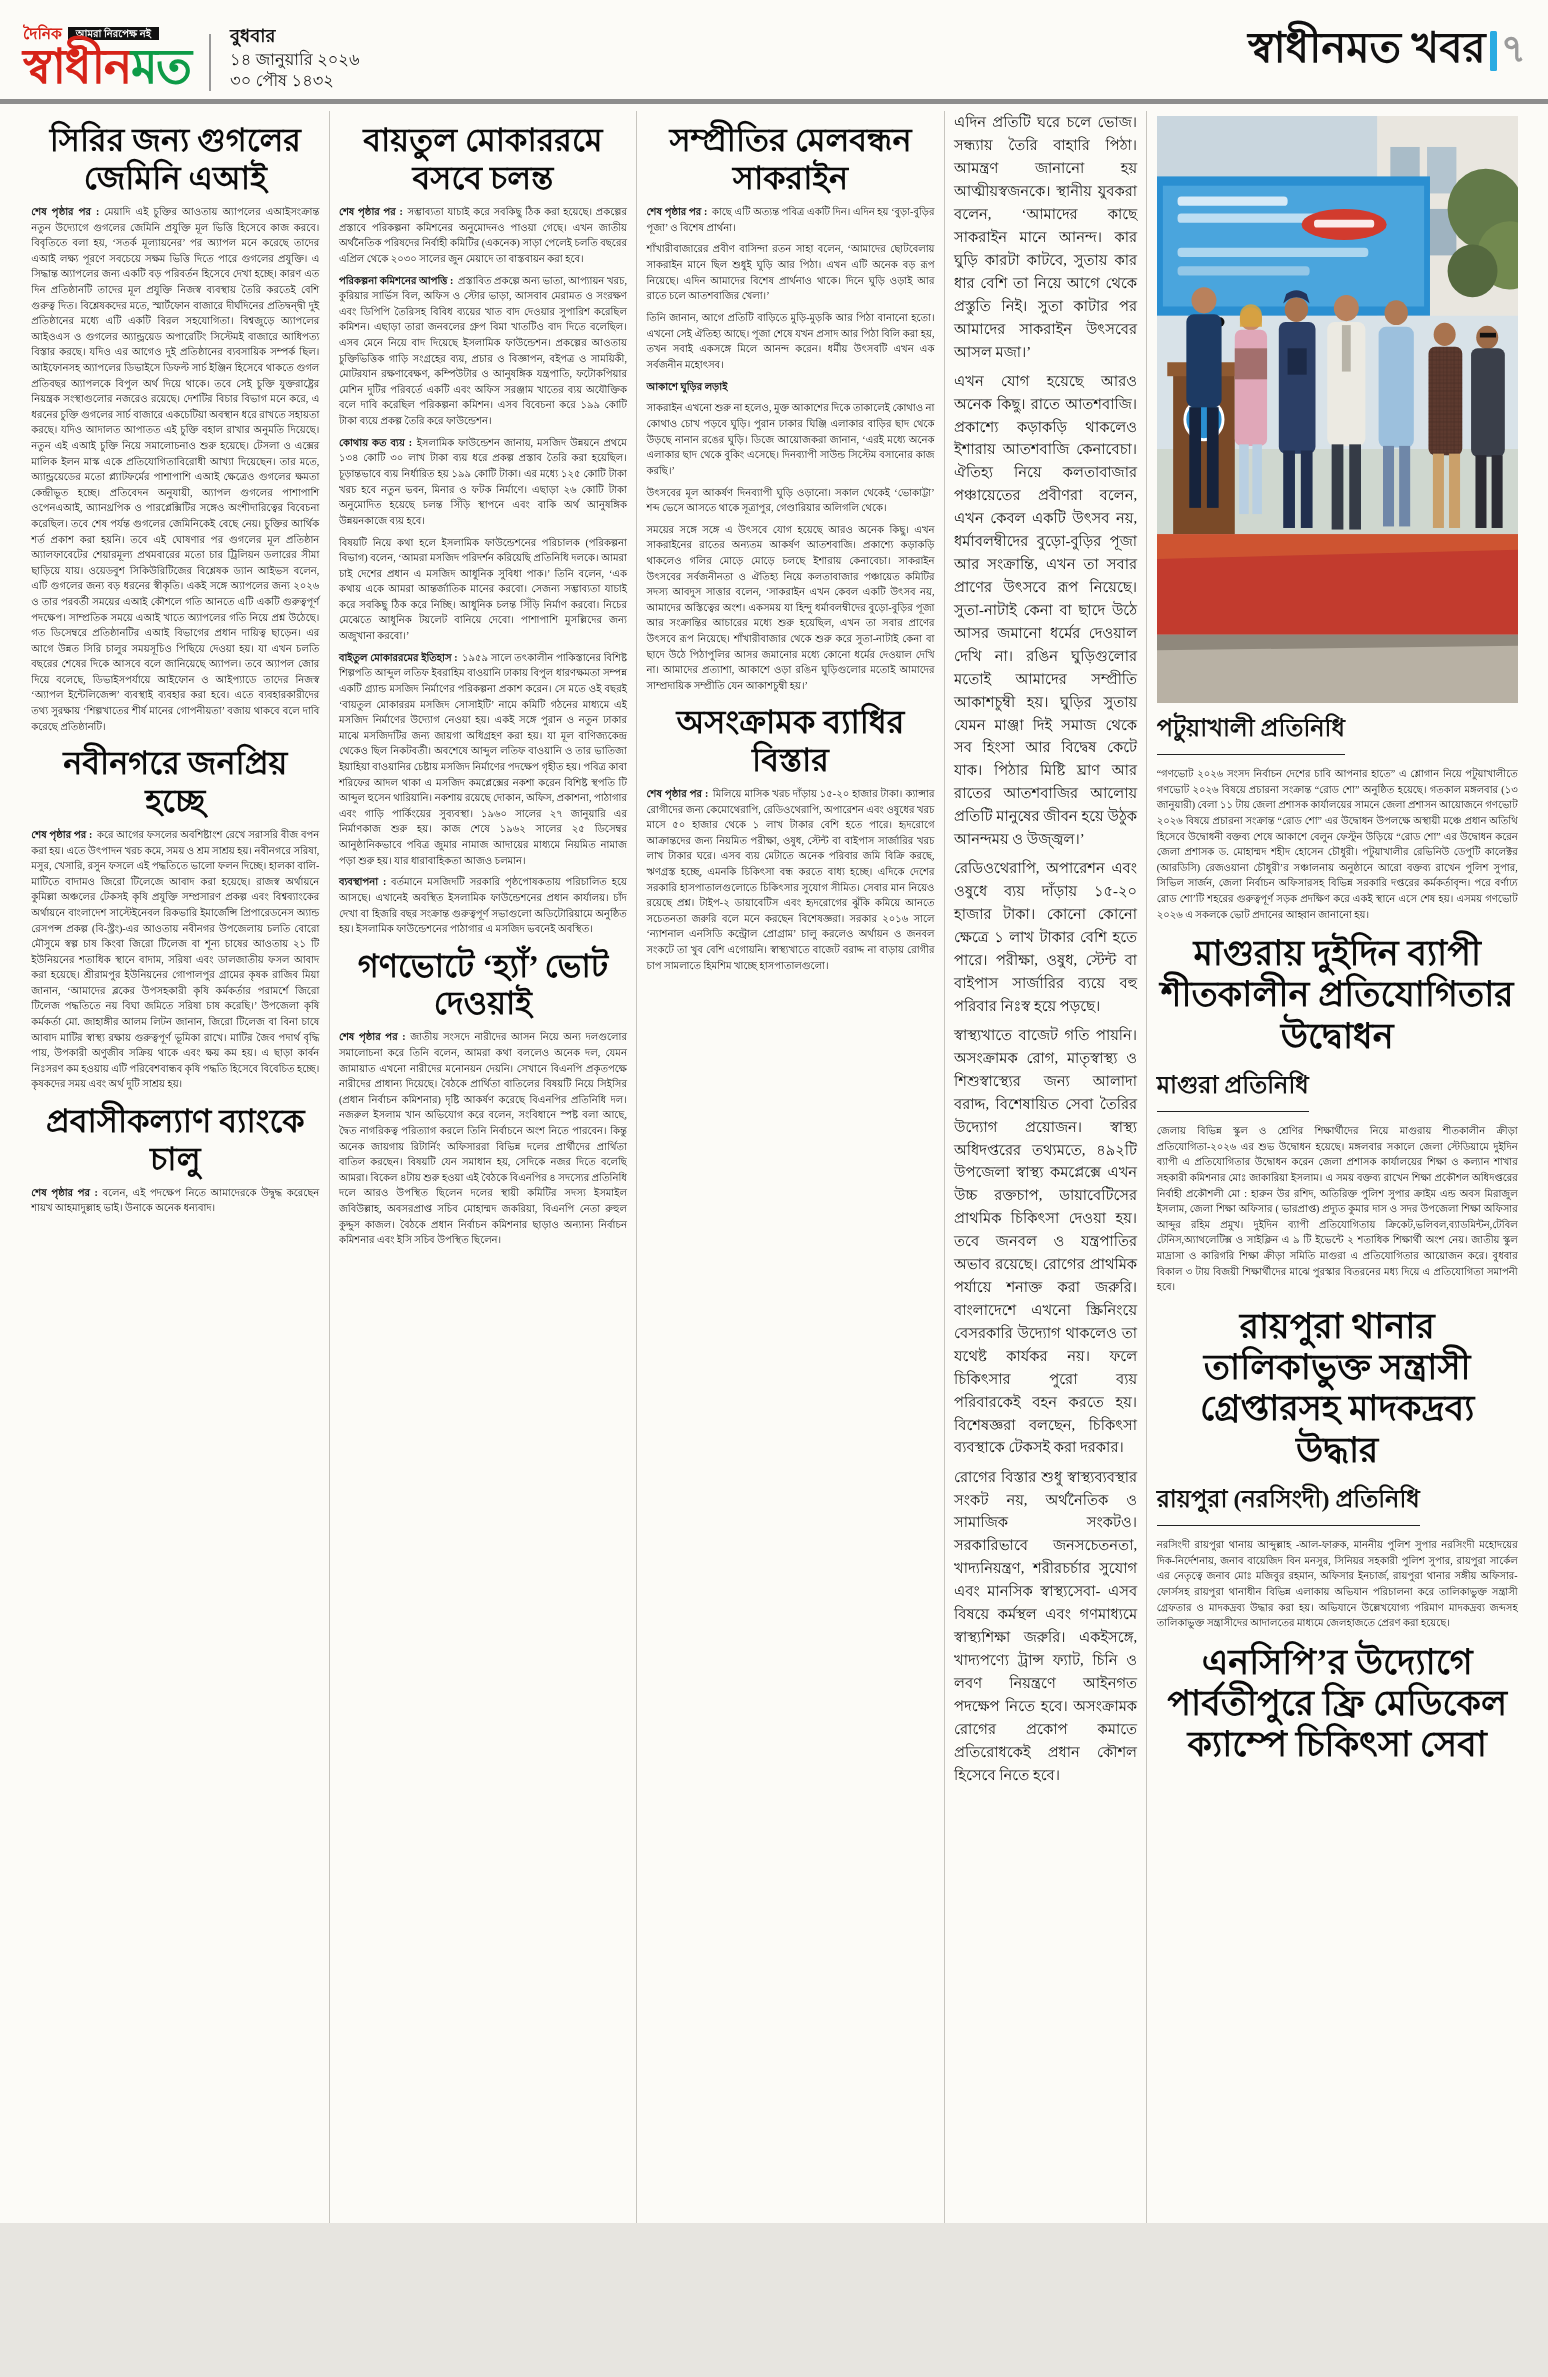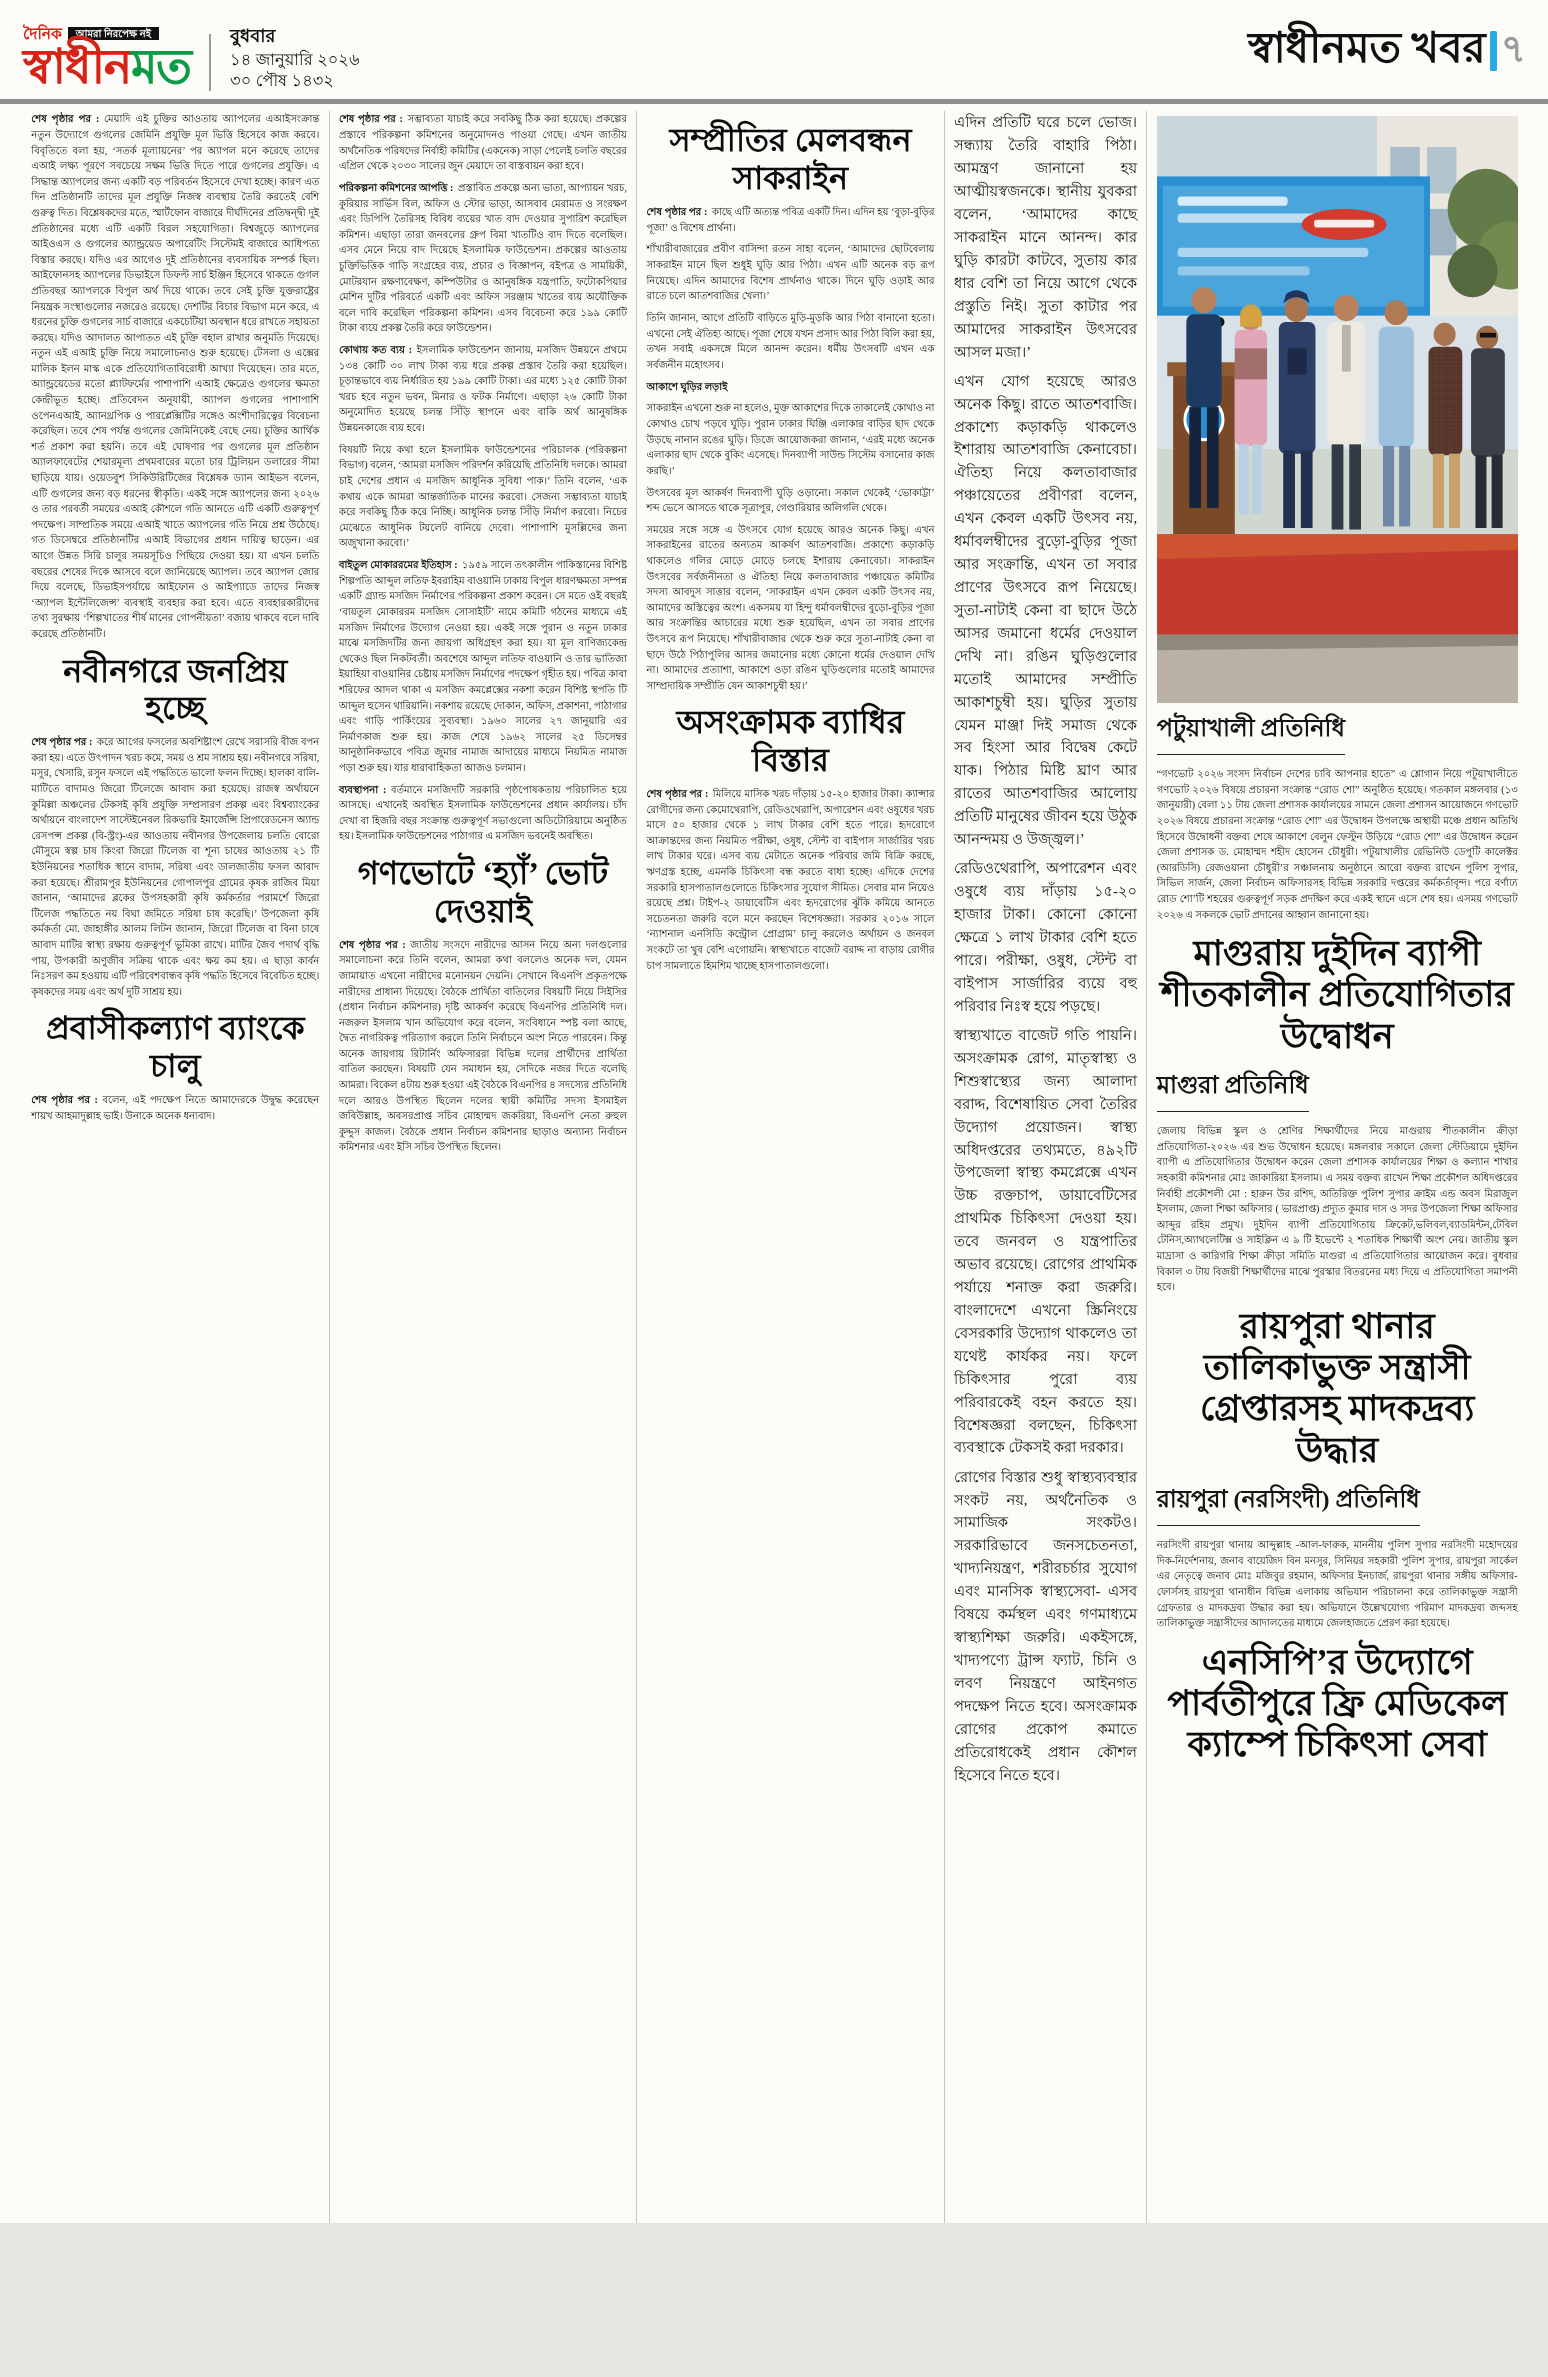--- a/index.html
+++ b/index.html
@@ -67,35 +67,37 @@
       <span class="section-title">স্বাধীনমত খবর</span>
       <span class="accent-bar" style="background:#29abe2;"></span>
       <span class="page-no">৭</span>
     </div>
   </div>
 
   <div class="cols">
 
     <div class="col c1">
       <article>
+        <h2 class="headline">সিরির জন্য গুগলের জেমিনি এআই</h2>
         <p class="body"><span class="lead">শেষ পৃষ্ঠার পর :</span><span>মেয়াদি এই চুক্তির আওতায় অ্যাপলের এআইসংক্রান্ত নতুন উদ্যোগে গুগলের জেমিনি প্রযুক্তি মূল ভিত্তি হিসেবে কাজ করবে। বিবৃতিতে বলা হয়, ‘সতর্ক মূল্যায়নের’ পর অ্যাপল মনে করেছে তাদের এআই লক্ষ্য পূরণে সবচেয়ে সক্ষম ভিত্তি দিতে পারে গুগলের প্রযুক্তি। এ সিদ্ধান্ত অ্যাপলের জন্য একটি বড় পরিবর্তন হিসেবে দেখা হচ্ছে। কারণ এত দিন প্রতিষ্ঠানটি তাদের মূল প্রযুক্তি নিজস্ব ব্যবস্থায় তৈরি করতেই বেশি গুরুত্ব দিত। বিশ্লেষকদের মতে, স্মার্টফোন বাজারে দীর্ঘদিনের প্রতিদ্বন্দ্বী দুই প্রতিষ্ঠানের মধ্যে এটি একটি বিরল সহযোগিতা। বিশ্বজুড়ে অ্যাপলের আইওএস ও গুগলের অ্যান্ড্রয়েড অপারেটিং সিস্টেমই বাজারে আধিপত্য বিস্তার করছে। যদিও এর আগেও দুই প্রতিষ্ঠানের ব্যবসায়িক সম্পর্ক ছিল। আইফোনসহ অ্যাপলের ডিভাইসে ডিফল্ট সার্চ ইঞ্জিন হিসেবে থাকতে গুগল প্রতিবছর অ্যাপলকে বিপুল অর্থ দিয়ে থাকে। তবে সেই চুক্তি যুক্তরাষ্ট্রের নিয়ন্ত্রক সংস্থাগুলোর নজরেও রয়েছে। দেশটির বিচার বিভাগ মনে করে, এ ধরনের চুক্তি গুগলের সার্চ বাজারে একচেটিয়া অবস্থান ধরে রাখতে সহায়তা করছে। যদিও আদালত আপাতত এই চুক্তি বহাল রাখার অনুমতি দিয়েছে। নতুন এই এআই চুক্তি নিয়ে সমালোচনাও শুরু হয়েছে। টেসলা ও এক্সের মালিক ইলন মাস্ক একে প্রতিযোগিতাবিরোধী আখ্যা দিয়েছেন। তার মতে, অ্যান্ড্রয়েডের মতো প্ল্যাটফর্মের পাশাপাশি এআই ক্ষেত্রেও গুগলের ক্ষমতা কেন্দ্রীভূত হচ্ছে। প্রতিবেদন অনুযায়ী, অ্যাপল গুগলের পাশাপাশি ওপেনএআই, অ্যানথ্রপিক ও পারপ্লেক্সিটির সঙ্গেও অংশীদারিত্বের বিবেচনা করেছিল। তবে শেষ পর্যন্ত গুগলের জেমিনিকেই বেছে নেয়। চুক্তির আর্থিক শর্ত প্রকাশ করা হয়নি। তবে এই ঘোষণার পর গুগলের মূল প্রতিষ্ঠান অ্যালফাবেটের শেয়ারমূল্য প্রথমবারের মতো চার ট্রিলিয়ন ডলারের সীমা ছাড়িয়ে যায়। ওয়েডবুশ সিকিউরিটিজের বিশ্লেষক ড্যান আইভস বলেন, এটি গুগলের জন্য বড় ধরনের স্বীকৃতি। একই সঙ্গে অ্যাপলের জন্য ২০২৬ ও তার পরবর্তী সময়ের এআই কৌশলে গতি আনতে এটি একটি গুরুত্বপূর্ণ পদক্ষেপ। সাম্প্রতিক সময়ে এআই খাতে অ্যাপলের গতি নিয়ে প্রশ্ন উঠেছে। গত ডিসেম্বরে প্রতিষ্ঠানটির এআই বিভাগের প্রধান দায়িত্ব ছাড়েন। এর আগে উন্নত সিরি চালুর সময়সূচিও পিছিয়ে দেওয়া হয়। যা এখন চলতি বছরের শেষের দিকে আসবে বলে জানিয়েছে অ্যাপল। তবে অ্যাপল জোর দিয়ে বলেছে, ডিভাইসপর্যায়ে আইফোন ও আইপ্যাডে তাদের নিজস্ব ‘অ্যাপল ইন্টেলিজেন্স’ ব্যবস্থাই ব্যবহার করা হবে। এতে ব্যবহারকারীদের তথ্য সুরক্ষায় ‘শিল্পখাতের শীর্ষ মানের গোপনীয়তা’ বজায় থাকবে বলে দাবি করেছে প্রতিষ্ঠানটি।</span></p>
       </article>
       <article>
         <h2 class="headline">নবীনগরে জনপ্রিয় হচ্ছে</h2>
         <p class="body"><span class="lead">শেষ পৃষ্ঠার পর :</span><span>করে আগের ফসলের অবশিষ্টাংশ রেখে সরাসরি বীজ বপন করা হয়। এতে উৎপাদন খরচ কমে, সময় ও শ্রম সাশ্রয় হয়। নবীনগরে সরিষা, মসুর, খেসারি, রসুন ফসলে এই পদ্ধতিতে ভালো ফলন দিচ্ছে। হালকা বালি-মাটিতে বাদামও জিরো টিলেজে আবাদ করা হয়েছে। রাজস্ব অর্থায়নে কুমিল্লা অঞ্চলের টেকসই কৃষি প্রযুক্তি সম্প্রসারণ প্রকল্প এবং বিশ্বব্যাংকের অর্থায়নে বাংলাদেশ সাস্টেইনেবল রিকভারি ইমার্জেন্সি প্রিপারেডনেস অ্যান্ড রেসপন্স প্রকল্প (বি-স্ট্রং)-এর আওতায় নবীনগর উপজেলায় চলতি বোরো মৌসুমে স্বল্প চাষ কিংবা জিরো টিলেজ বা শূন্য চাষের আওতায় ২১ টি ইউনিয়নের শতাধিক স্থানে বাদাম, সরিষা এবং ডালজাতীয় ফসল আবাদ করা হয়েছে। শ্রীরামপুর ইউনিয়নের গোপালপুর গ্রামের কৃষক রাজিব মিয়া জানান, ‘আমাদের ব্লকের উপসহকারী কৃষি কর্মকর্তার পরামর্শে জিরো টিলেজ পদ্ধতিতে নয় বিঘা জমিতে সরিষা চাষ করেছি।’ উপজেলা কৃষি কর্মকর্তা মো. জাহাঙ্গীর আলম লিটন জানান, জিরো টিলেজ বা বিনা চাষে আবাদ মাটির স্বাস্থ্য রক্ষায় গুরুত্বপূর্ণ ভূমিকা রাখে। মাটির জৈব পদার্থ বৃদ্ধি পায়, উপকারী অণুজীব সক্রিয় থাকে এবং ক্ষয় কম হয়। এ ছাড়া কার্বন নিঃসরণ কম হওয়ায় এটি পরিবেশবান্ধব কৃষি পদ্ধতি হিসেবে বিবেচিত হচ্ছে। কৃষকদের সময় এবং অর্থ দুটি সাশ্রয় হয়।</span></p>
       </article>
       <article>
         <h2 class="headline">প্রবাসীকল্যাণ ব্যাংকে চালু</h2>
         <p class="body"><span class="lead">শেষ পৃষ্ঠার পর :</span><span>বলেন, এই পদক্ষেপ নিতে আমাদেরকে উদ্বুদ্ধ করেছেন শায়খ আহমাদুল্লাহ ভাই। উনাকে অনেক ধন্যবাদ।</span></p>
       </article>
 
     </div>
 
     <div class="col c2">
       <article>
+        <h2 class="headline">বায়তুল মোকাররমে বসবে চলন্ত</h2>
         <p class="body"><span class="lead">শেষ পৃষ্ঠার পর :</span><span>সম্ভাব্যতা যাচাই করে সবকিছু ঠিক করা হয়েছে। প্রকল্পের প্রস্তাবে পরিকল্পনা কমিশনের অনুমোদনও পাওয়া গেছে। এখন জাতীয় অর্থনৈতিক পরিষদের নির্বাহী কমিটির (একনেক) সাড়া পেলেই চলতি বছরের এপ্রিল থেকে ২০৩০ সালের জুন মেয়াদে তা বাস্তবায়ন করা হবে।</span></p>
         <p class="body"><span class="lead">পরিকল্পনা কমিশনের আপত্তি :</span><span>প্রস্তাবিত প্রকল্পে অন্য ভাতা, আপ্যায়ন খরচ, কুরিয়ার সার্ভিস বিল, অফিস ও স্টোর ভাড়া, আসবাব মেরামত ও সংরক্ষণ এবং ডিপিপি তৈরিসহ বিবিধ ব্যয়ের খাত বাদ দেওয়ার সুপারিশ করেছিল কমিশন। এছাড়া তারা জনবলের গ্রুপ বিমা খাতটিও বাদ দিতে বলেছিল। এসব মেনে নিয়ে বাদ দিয়েছে ইসলামিক ফাউন্ডেশন। প্রকল্পের আওতায় চুক্তিভিত্তিক গাড়ি সংগ্রহের ব্যয়, প্রচার ও বিজ্ঞাপন, বইপত্র ও সাময়িকী, মোটরযান রক্ষণাবেক্ষণ, কম্পিউটার ও আনুষঙ্গিক যন্ত্রপাতি, ফটোকপিয়ার মেশিন দুটির পরিবর্তে একটি এবং অফিস সরঞ্জাম খাতের ব্যয় অযৌক্তিক বলে দাবি করেছিল পরিকল্পনা কমিশন। এসব বিবেচনা করে ১৯৯ কোটি টাকা ব্যয়ে প্রকল্প তৈরি করে ফাউন্ডেশন।</span></p>
         <p class="body"><span class="lead">কোথায় কত ব্যয় :</span><span>ইসলামিক ফাউন্ডেশন জানায়, মসজিদ উন্নয়নে প্রথমে ১৩৪ কোটি ৩০ লাখ টাকা ব্যয় ধরে প্রকল্প প্রস্তাব তৈরি করা হয়েছিল। চূড়ান্তভাবে ব্যয় নির্ধারিত হয় ১৯৯ কোটি টাকা। এর মধ্যে ১২৫ কোটি টাকা খরচ হবে নতুন ভবন, মিনার ও ফটক নির্মাণে। এছাড়া ২৬ কোটি টাকা অনুমোদিত হয়েছে চলন্ত সিঁড়ি স্থাপনে এবং বাকি অর্থ আনুষঙ্গিক উন্নয়নকাজে ব্যয় হবে।</span></p>
         <p class="body"><span>বিষয়টি নিয়ে কথা হলে ইসলামিক ফাউন্ডেশনের পরিচালক (পরিকল্পনা বিভাগ) বলেন, ‘আমরা মসজিদ পরিদর্শন করিয়েছি প্রতিনিধি দলকে। আমরা চাই দেশের প্রধান এ মসজিদ আধুনিক সুবিধা পাক।’ তিনি বলেন, ‘এক কথায় একে আমরা আন্তর্জাতিক মানের করবো। সেজন্য সম্ভাব্যতা যাচাই করে সবকিছু ঠিক করে নিচ্ছি। আধুনিক চলন্ত সিঁড়ি নির্মাণ করবো। নিচের মেঝেতে আধুনিক টয়লেট বানিয়ে দেবো। পাশাপাশি মুসল্লিদের জন্য অজুখানা করবো।’</span></p>
         <p class="body"><span class="lead">বাইতুল মোকাররমের ইতিহাস :</span><span>১৯৫৯ সালে তৎকালীন পাকিস্তানের বিশিষ্ট শিল্পপতি আব্দুল লতিফ ইবরাহিম বাওয়ানি ঢাকায় বিপুল ধারণক্ষমতা সম্পন্ন একটি গ্র্যান্ড মসজিদ নির্মাণের পরিকল্পনা প্রকাশ করেন। সে মতে ওই বছরই ‘বায়তুল মোকাররম মসজিদ সোসাইটি’ নামে কমিটি গঠনের মাধ্যমে এই মসজিদ নির্মাণের উদ্যোগ নেওয়া হয়। একই সঙ্গে পুরান ও নতুন ঢাকার মাঝে মসজিদটির জন্য জায়গা অধিগ্রহণ করা হয়। যা মূল বাণিজ্যকেন্দ্র থেকেও ছিল নিকটবর্তী। অবশেষে আব্দুল লতিফ বাওয়ানি ও তার ভাতিজা ইয়াহিয়া বাওয়ানির চেষ্টায় মসজিদ নির্মাণের পদক্ষেপ গৃহীত হয়। পবিত্র কাবা শরিফের আদল থাকা এ মসজিদ কমপ্লেক্সের নকশা করেন বিশিষ্ট স্থপতি টি আব্দুল হুসেন থারিয়ানি। নকশায় রয়েছে দোকান, অফিস, প্রকাশনা, পাঠাগার এবং গাড়ি পার্কিংয়ের সুব্যবস্থা। ১৯৬০ সালের ২৭ জানুয়ারি এর নির্মাণকাজ শুরু হয়। কাজ শেষে ১৯৬২ সালের ২৫ ডিসেম্বর আনুষ্ঠানিকভাবে পবিত্র জুমার নামাজ আদায়ের মাধ্যমে নিয়মিত নামাজ পড়া শুরু হয়। যার ধারাবাহিকতা আজও চলমান।</span></p>
         <p class="body"><span class="lead">ব্যবস্থাপনা :</span><span>বর্তমানে মসজিদটি সরকারি পৃষ্ঠপোষকতায় পরিচালিত হয়ে আসছে। এখানেই অবস্থিত ইসলামিক ফাউন্ডেশনের প্রধান কার্যালয়। চাঁদ দেখা বা হিজরি বছর সংক্রান্ত গুরুত্বপূর্ণ সভাগুলো অডিটোরিয়ামে অনুষ্ঠিত হয়। ইসলামিক ফাউন্ডেশনের পাঠাগার এ মসজিদ ভবনেই অবস্থিত।</span></p>
       </article>
       <article>
         <h2 class="headline">গণভোটে ‘হ্যাঁ’ ভোট দেওয়াই</h2>
         <p class="body"><span class="lead">শেষ পৃষ্ঠার পর :</span><span>জাতীয় সংসদে নারীদের আসন নিয়ে অন্য দলগুলোর সমালোচনা করে তিনি বলেন, আমরা কথা বললেও অনেক দল, যেমন জামায়াত এখনো নারীদের মনোনয়ন দেয়নি। সেখানে বিএনপি প্রকৃতপক্ষে নারীদের প্রাধান্য দিয়েছে। বৈঠকে প্রার্থিতা বাতিলের বিষয়টি নিয়ে সিইসির (প্রধান নির্বাচন কমিশনার) দৃষ্টি আকর্ষণ করেছে বিএনপির প্রতিনিধি দল। নজরুল ইসলাম খান অভিযোগ করে বলেন, সংবিধানে স্পষ্ট বলা আছে, দ্বৈত নাগরিকত্ব পরিত্যাগ করলে তিনি নির্বাচনে অংশ নিতে পারবেন। কিন্তু অনেক জায়গায় রিটার্নিং অফিসাররা বিভিন্ন দলের প্রার্থীদের প্রার্থিতা বাতিল করছেন। বিষয়টি যেন সমাধান হয়, সেদিকে নজর দিতে বলেছি আমরা। বিকেল ৪টায় শুরু হওয়া এই বৈঠকে বিএনপির ৪ সদস্যের প্রতিনিধি দলে আরও উপস্থিত ছিলেন দলের স্থায়ী কমিটির সদস্য ইসমাইল জবিউল্লাহ, অবসরপ্রাপ্ত সচিব মোহাম্মদ জকরিয়া, বিএনপি নেতা রুহুল কুদ্দুস কাজল। বৈঠকে প্রধান নির্বাচন কমিশনার ছাড়াও অন্যান্য নির্বাচন কমিশনার এবং ইসি সচিব উপস্থিত ছিলেন।</span></p>

